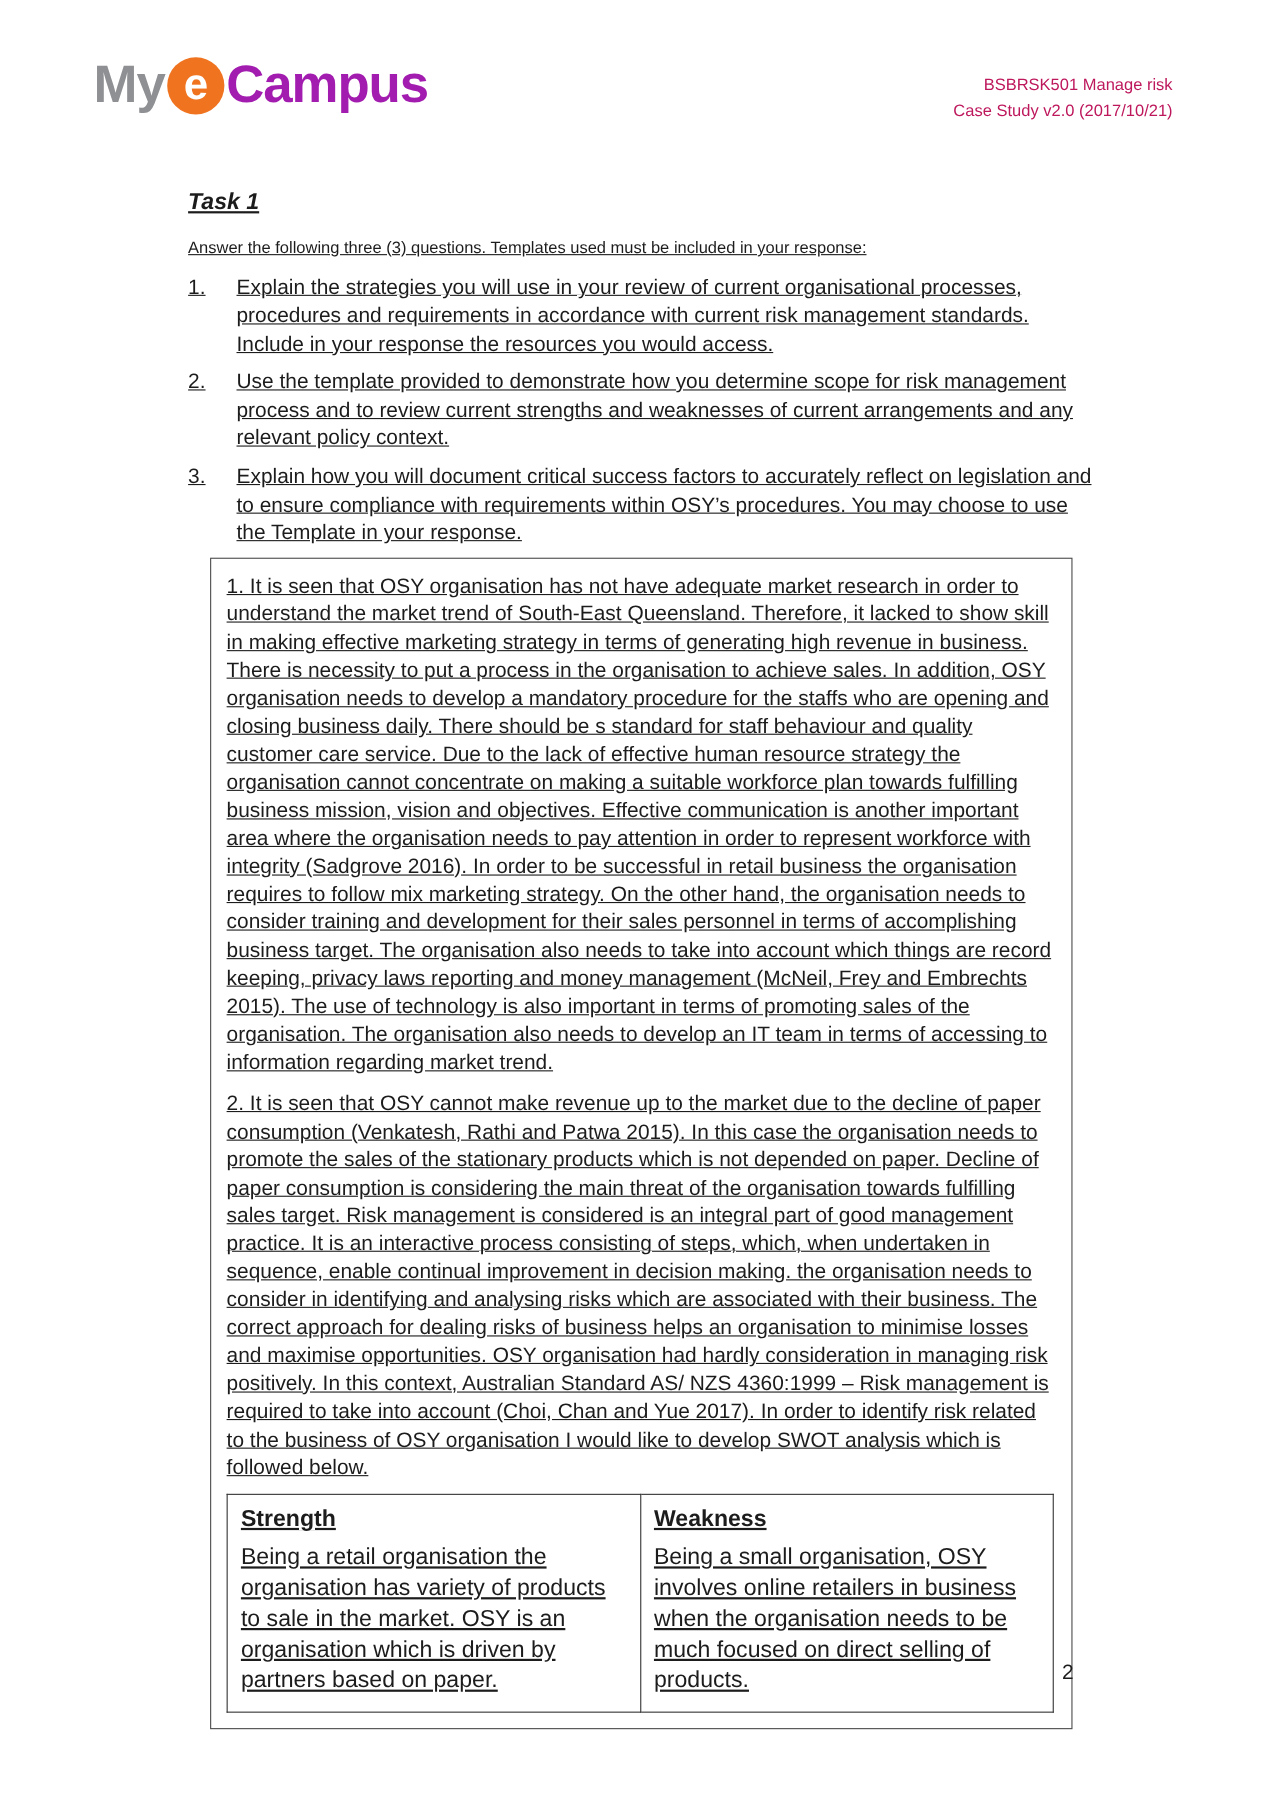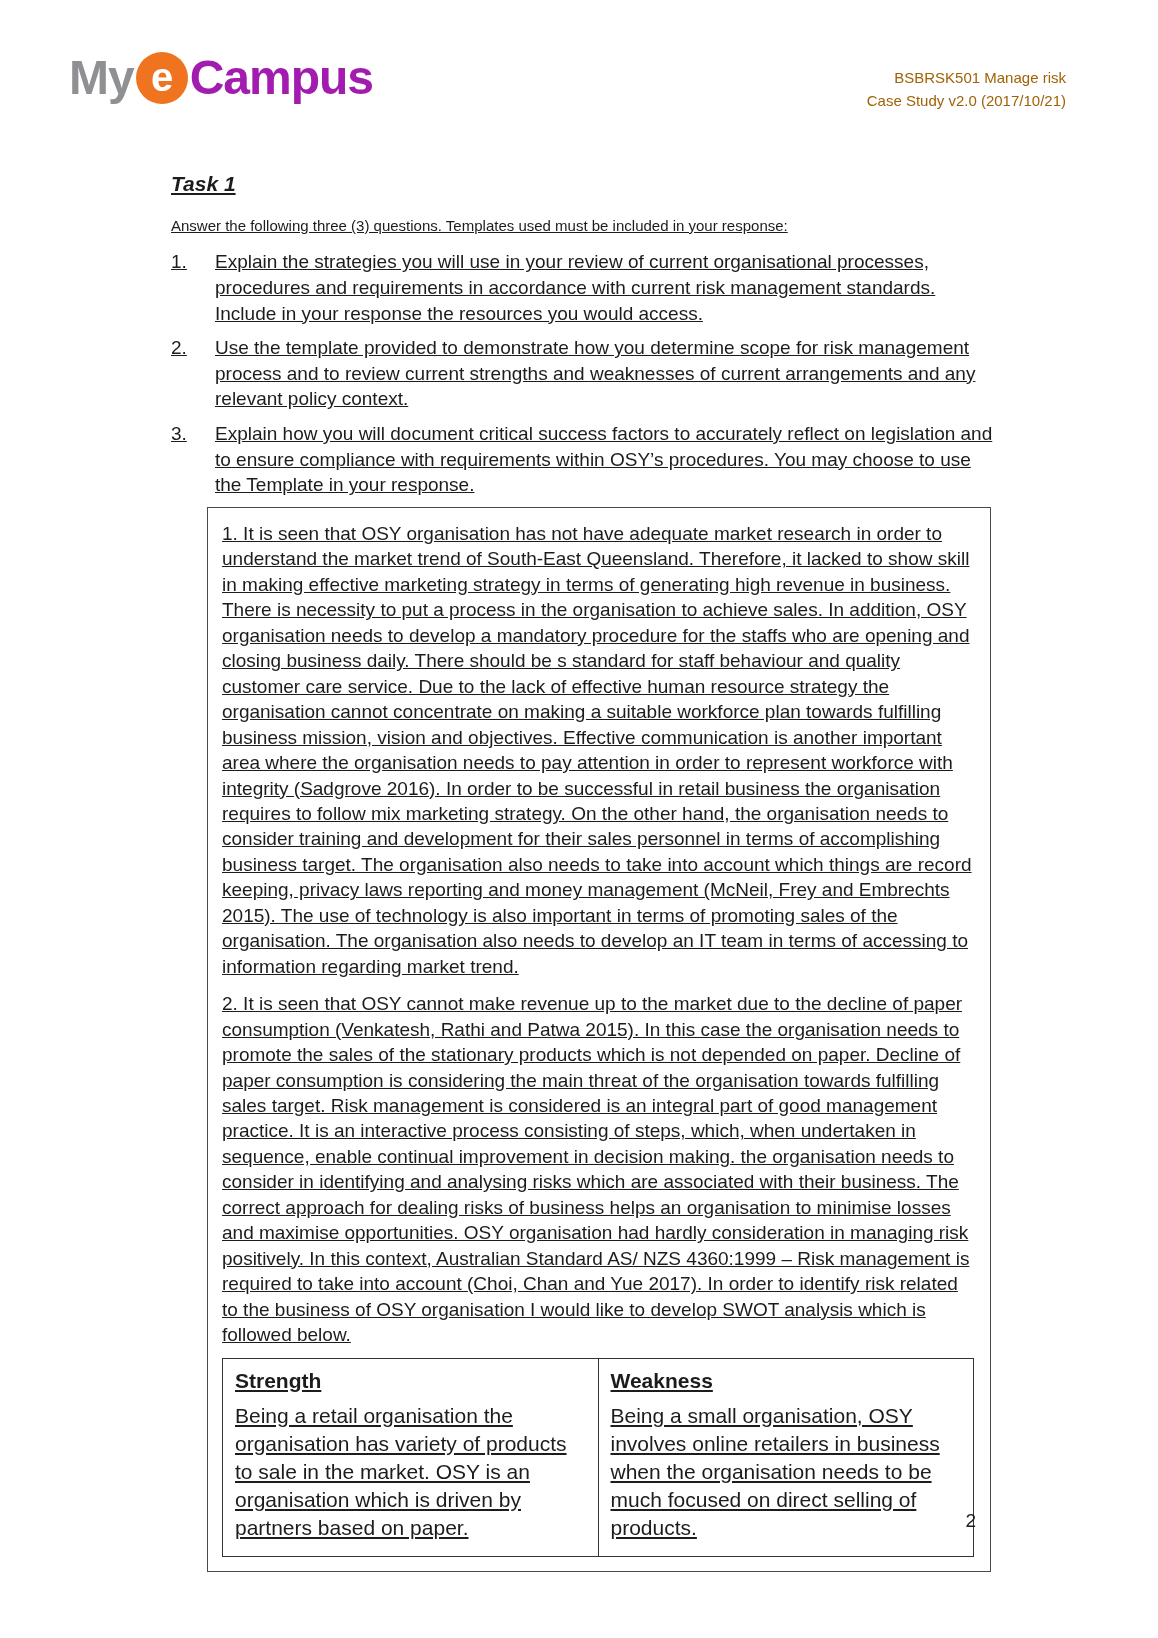--- a/index.html
+++ b/index.html
@@ -13,21 +13,21 @@
     margin: 0 auto;
     background: #ffffff;
     color: #1c1c1c;
     overflow: hidden;
   }
 
   
   .header {
     position: absolute;
     top: 52px;
-    left: 69px;
+    left: 85px;
     right: 92px;
     display: flex;
     justify-content: space-between;
     align-items: flex-start;
   }
   .logo {
     display: flex;
     align-items: center;
     font-weight: bold;
     font-size: 48px;
@@ -47,21 +47,21 @@
     font-size: 40px;
     font-weight: bold;
     margin: 0 2px;
     padding-bottom: 3px;
   }
   .logo-campus { color: #a21caf; }
   .doc-info {
     text-align: right;
     font-size: 15px;
     line-height: 1.55;
-    color: #a16207;
+    color: #be185d;
     padding-top: 14px;
   }
 
   
   .content {
     position: absolute;
     left: 171px;
     top: 172px;
     width: 822px;
     text-decoration: underline;
@@ -82,21 +82,21 @@
     display: flex;
     font-size: 19px;
     line-height: 1.35;
     margin-bottom: 9px;
   }
   .q-num { width: 44px; flex-shrink: 0; }
   .q-text { flex: 1; }
 
   .answer-box {
     border: 1.5px solid #4a4a4a;
-    margin-left: 36px;
+    margin-left: 20px;
     width: 784px;
     margin-top: 4px;
     padding: 13px 16px 14px 14px;
   }
   .answer-box p {
     font-size: 19px;
     line-height: 1.34;
     margin-bottom: 12px;
     text-align: left;
   }

